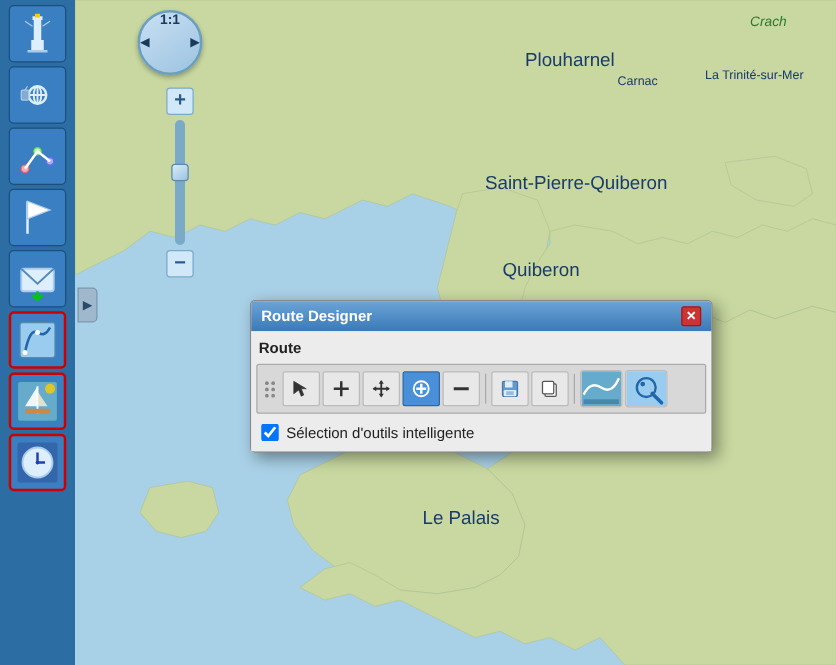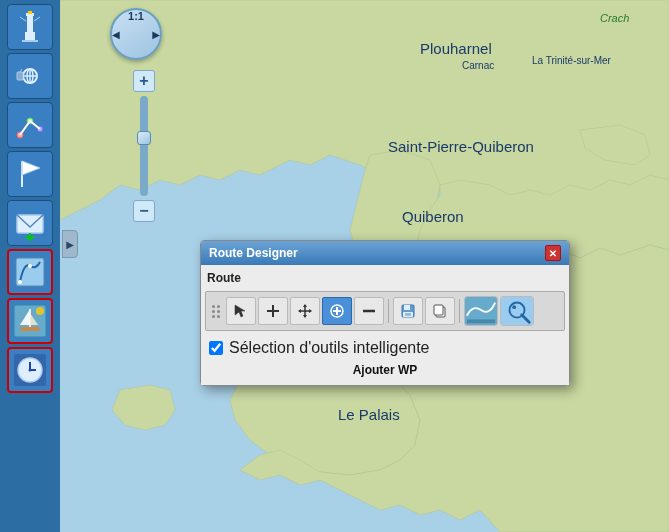--- a/index.html
+++ b/index.html
@@ -291,21 +291,21 @@
       padding: 2px 4px;
     }
 
     #route-smart-checkbox {
       width: 14px;
       height: 14px;
       cursor: pointer;
     }
 
     #route-smart-label {
-      font-size: 16px;
+      font-size: 12px;
       color: #222;
     }
 
     #route-action-label {
       text-align: center;
       font-size: 12px;
       font-weight: bold;
       color: #111;
       padding: 4px 0 2px 0;
     }
@@ -322,20 +322,21 @@
     }
 
     .map-label-green {
       color: #2a7a2a;
       font-size: 11px;
       font-style: italic;
     }
 
     .map-label-small {
       font-size: 10px;
+      margin-left: 32px;
     }
   </style>
 </head>
 <body>
 
 <div id="map-bg">
   <svg id="map-svg" viewBox="0 0 669 532" xmlns="http://www.w3.org/2000/svg">
 
     <rect width="669" height="532" fill="#a8d0e6"></rect>
 
@@ -561,15 +562,14 @@
           <circle cx="14" cy="11" r="2" fill="#2266aa"></circle>
         </svg>
       </div>
     </div>
 
     <div id="route-smart-select">
       <input type="checkbox" id="route-smart-checkbox" class="route-smart-checkbox" checked="" style="">
       <label id="route-smart-label" for="route-smart-checkbox">Sélection d'outils intelligente</label>
     </div>
 
-    <div id="route-action-label">Ajouter WP</div>
   </div>
 </div>
 
 </body></html>

